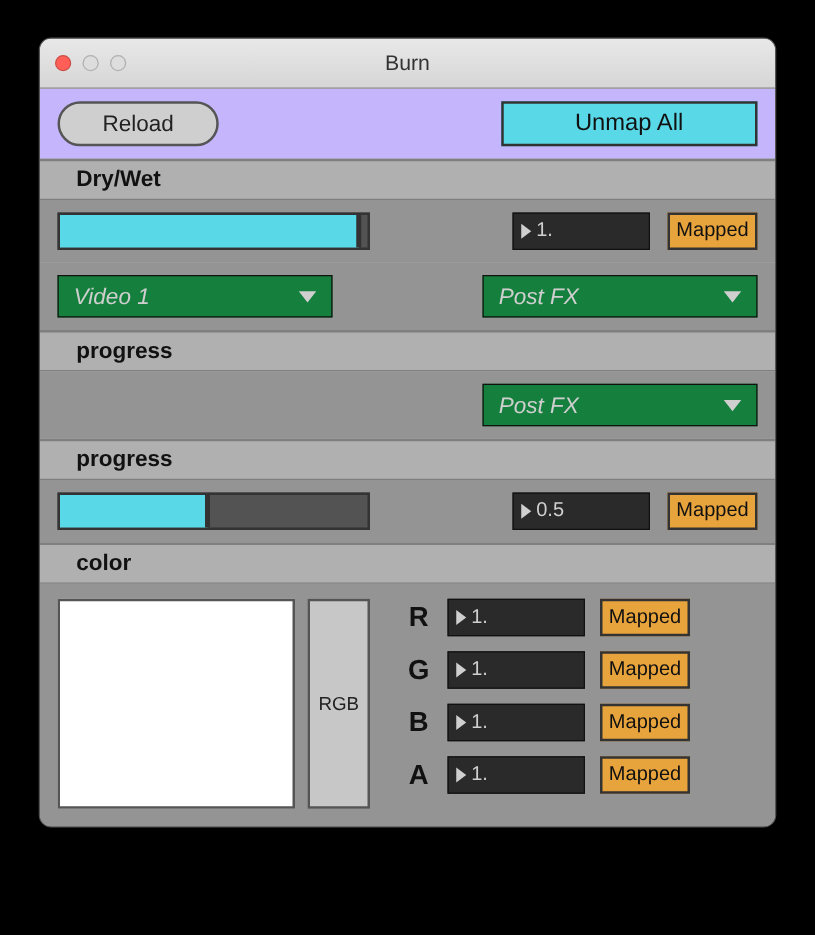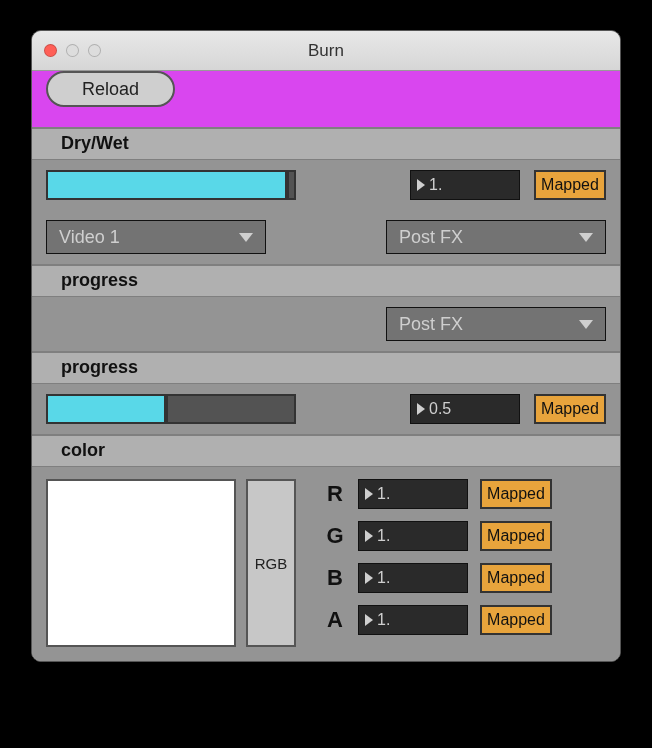--- a/index.html
+++ b/index.html
@@ -41,22 +41,23 @@
   .dot.close { background:#ff5f57; }
   .dot.min { background:#ddd; }
   .dot.max { background:#ddd; }
   .title {
     position:absolute; left:0; right:0; text-align:center;
     font-size:17px; color:#333; pointer-events:none;
     font-weight:400;
   }
   .toolbar {
     height:56px;
-    background:#d946ef;
+    background:#c4b5fd;
     display:flex;
+    align-items:center;
     padding:0 14px;
     gap:12px;
   }
   .pill-btn {
     height:36px;
     border-radius:18px;
     border:2px solid #555;
     background:#cfcfcf;
     padding:0 34px;
     font-size:18px;
@@ -130,28 +131,29 @@
     height:30px;
     width:72px;
     background:#e8a43c;
     border:2px solid #333;
     display:flex;align-items:center;justify-content:center;
     font-size:16px;color:#111;
     cursor:pointer;
   }
   .dropdown {
     height:34px;
-    background:#737373;
+    background:#15803d;
     border:1px solid #111;
     color:#cfcfcf;
     font-size:18px;
     display:flex; align-items:center;
     padding:0 12px;
     justify-content:space-between;
     cursor:pointer;
+    font-style:italic;
   }
   .dropdown .chev {
     width:0;height:0;
     border-left:7px solid transparent;
     border-right:7px solid transparent;
     border-top:9px solid #cfcfcf;
   }
   .drop-row { gap:30px; }
   .drop-row .dropdown:first-child { flex:1; }
   .drop-row .dropdown:last-child { width:200px; }
@@ -195,20 +197,21 @@
       <div class="dot close"></div>
       <div class="dot min"></div>
       <div class="dot max"></div>
     </div>
     <div class="title">Burn</div>
   </div>
 
   <div class="toolbar">
     <button class="pill-btn">Reload</button>
     <div style="flex:1"></div>
+    <div class="wide-btn">Unmap All</div>
   </div>
 
   <div class="section-label">Dry/Wet</div>
   <div class="row">
     <div class="slider">
       <div class="slider-fill" style="width:97%"></div>
       <div class="slider-handle" style="left:calc(97% - 2px)"></div>
     </div>
     <div class="right-group">
       <div class="num-box">

